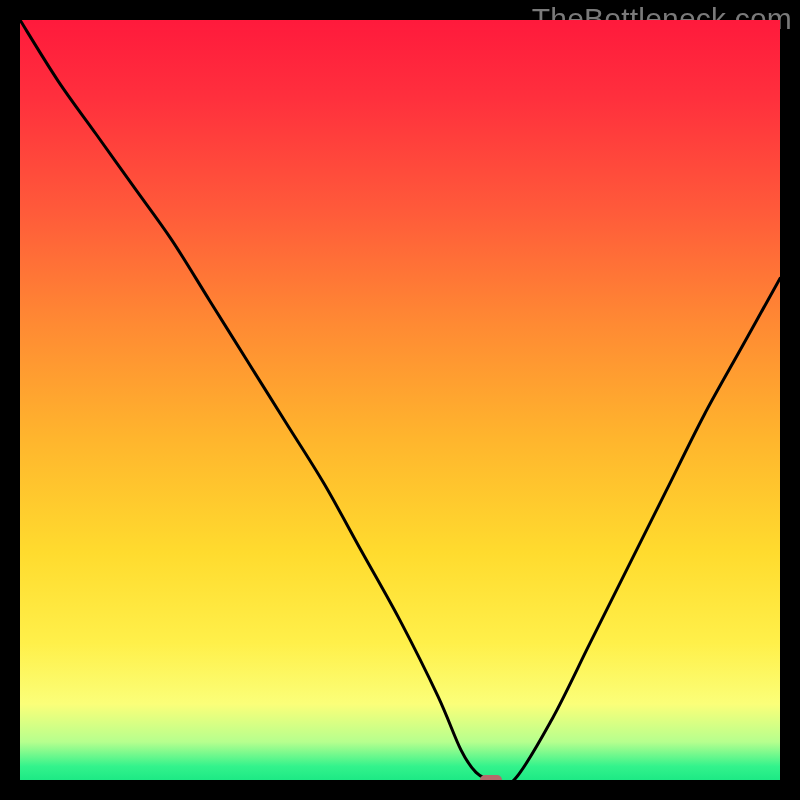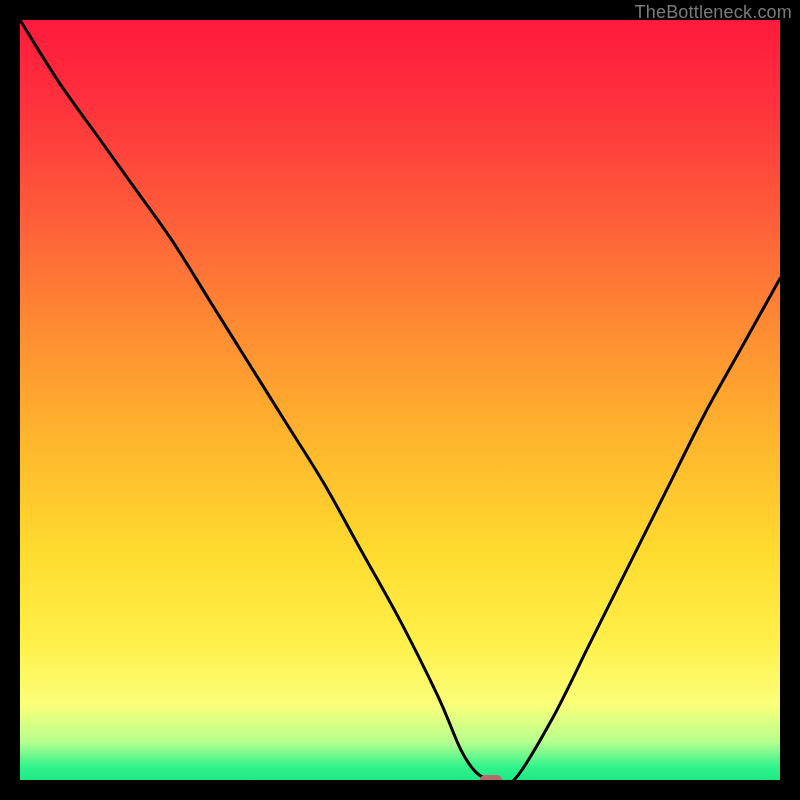--- a/index.html
+++ b/index.html
@@ -55,21 +55,21 @@
     height: 10px;
     border-radius: 5px;
     background: #b36b6b;
     transform: translate(-50%, -50%);
   }
   .watermark {
     position: absolute;
     top: 2px;
     right: 8px;
     color: #7a7a7a;
-    font-size: 18px;
+    font-size: 30px;
     letter-spacing: 0.2px;
     user-select: none;
   }
 </style>
 </head>
 <body>
 
 <div class="frame">
 
   <div class="watermark">TheBottleneck.com</div>

